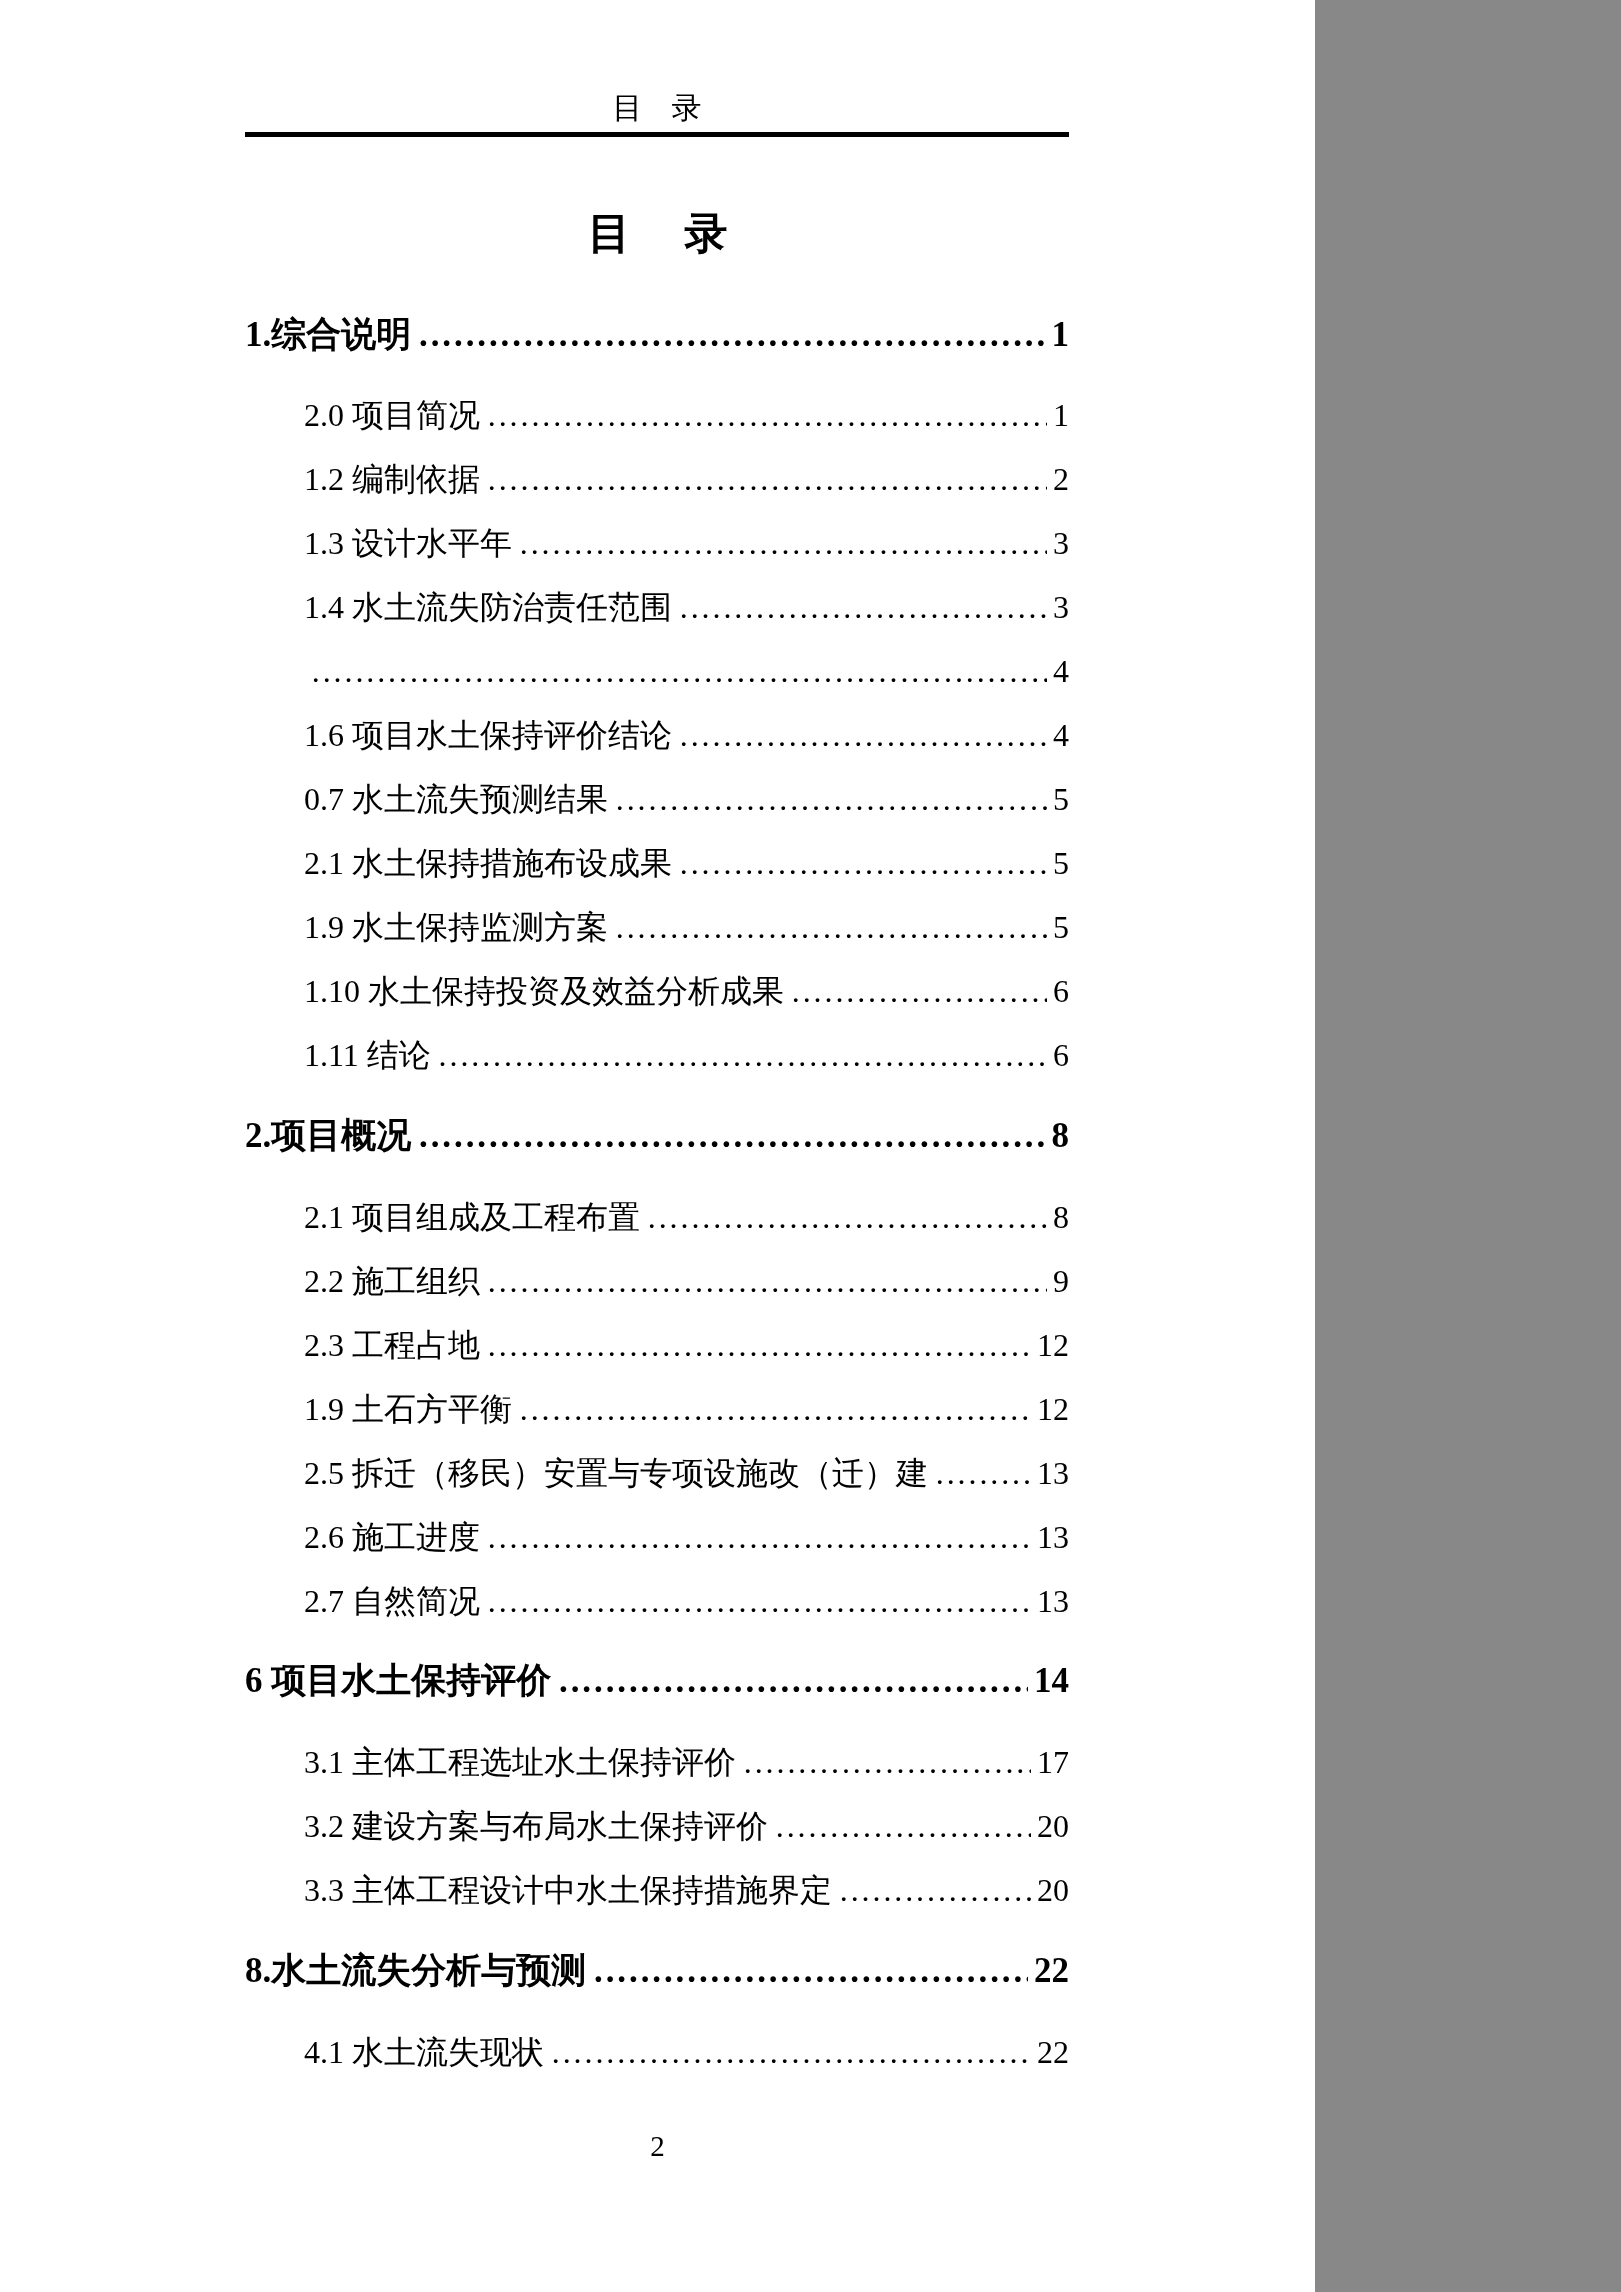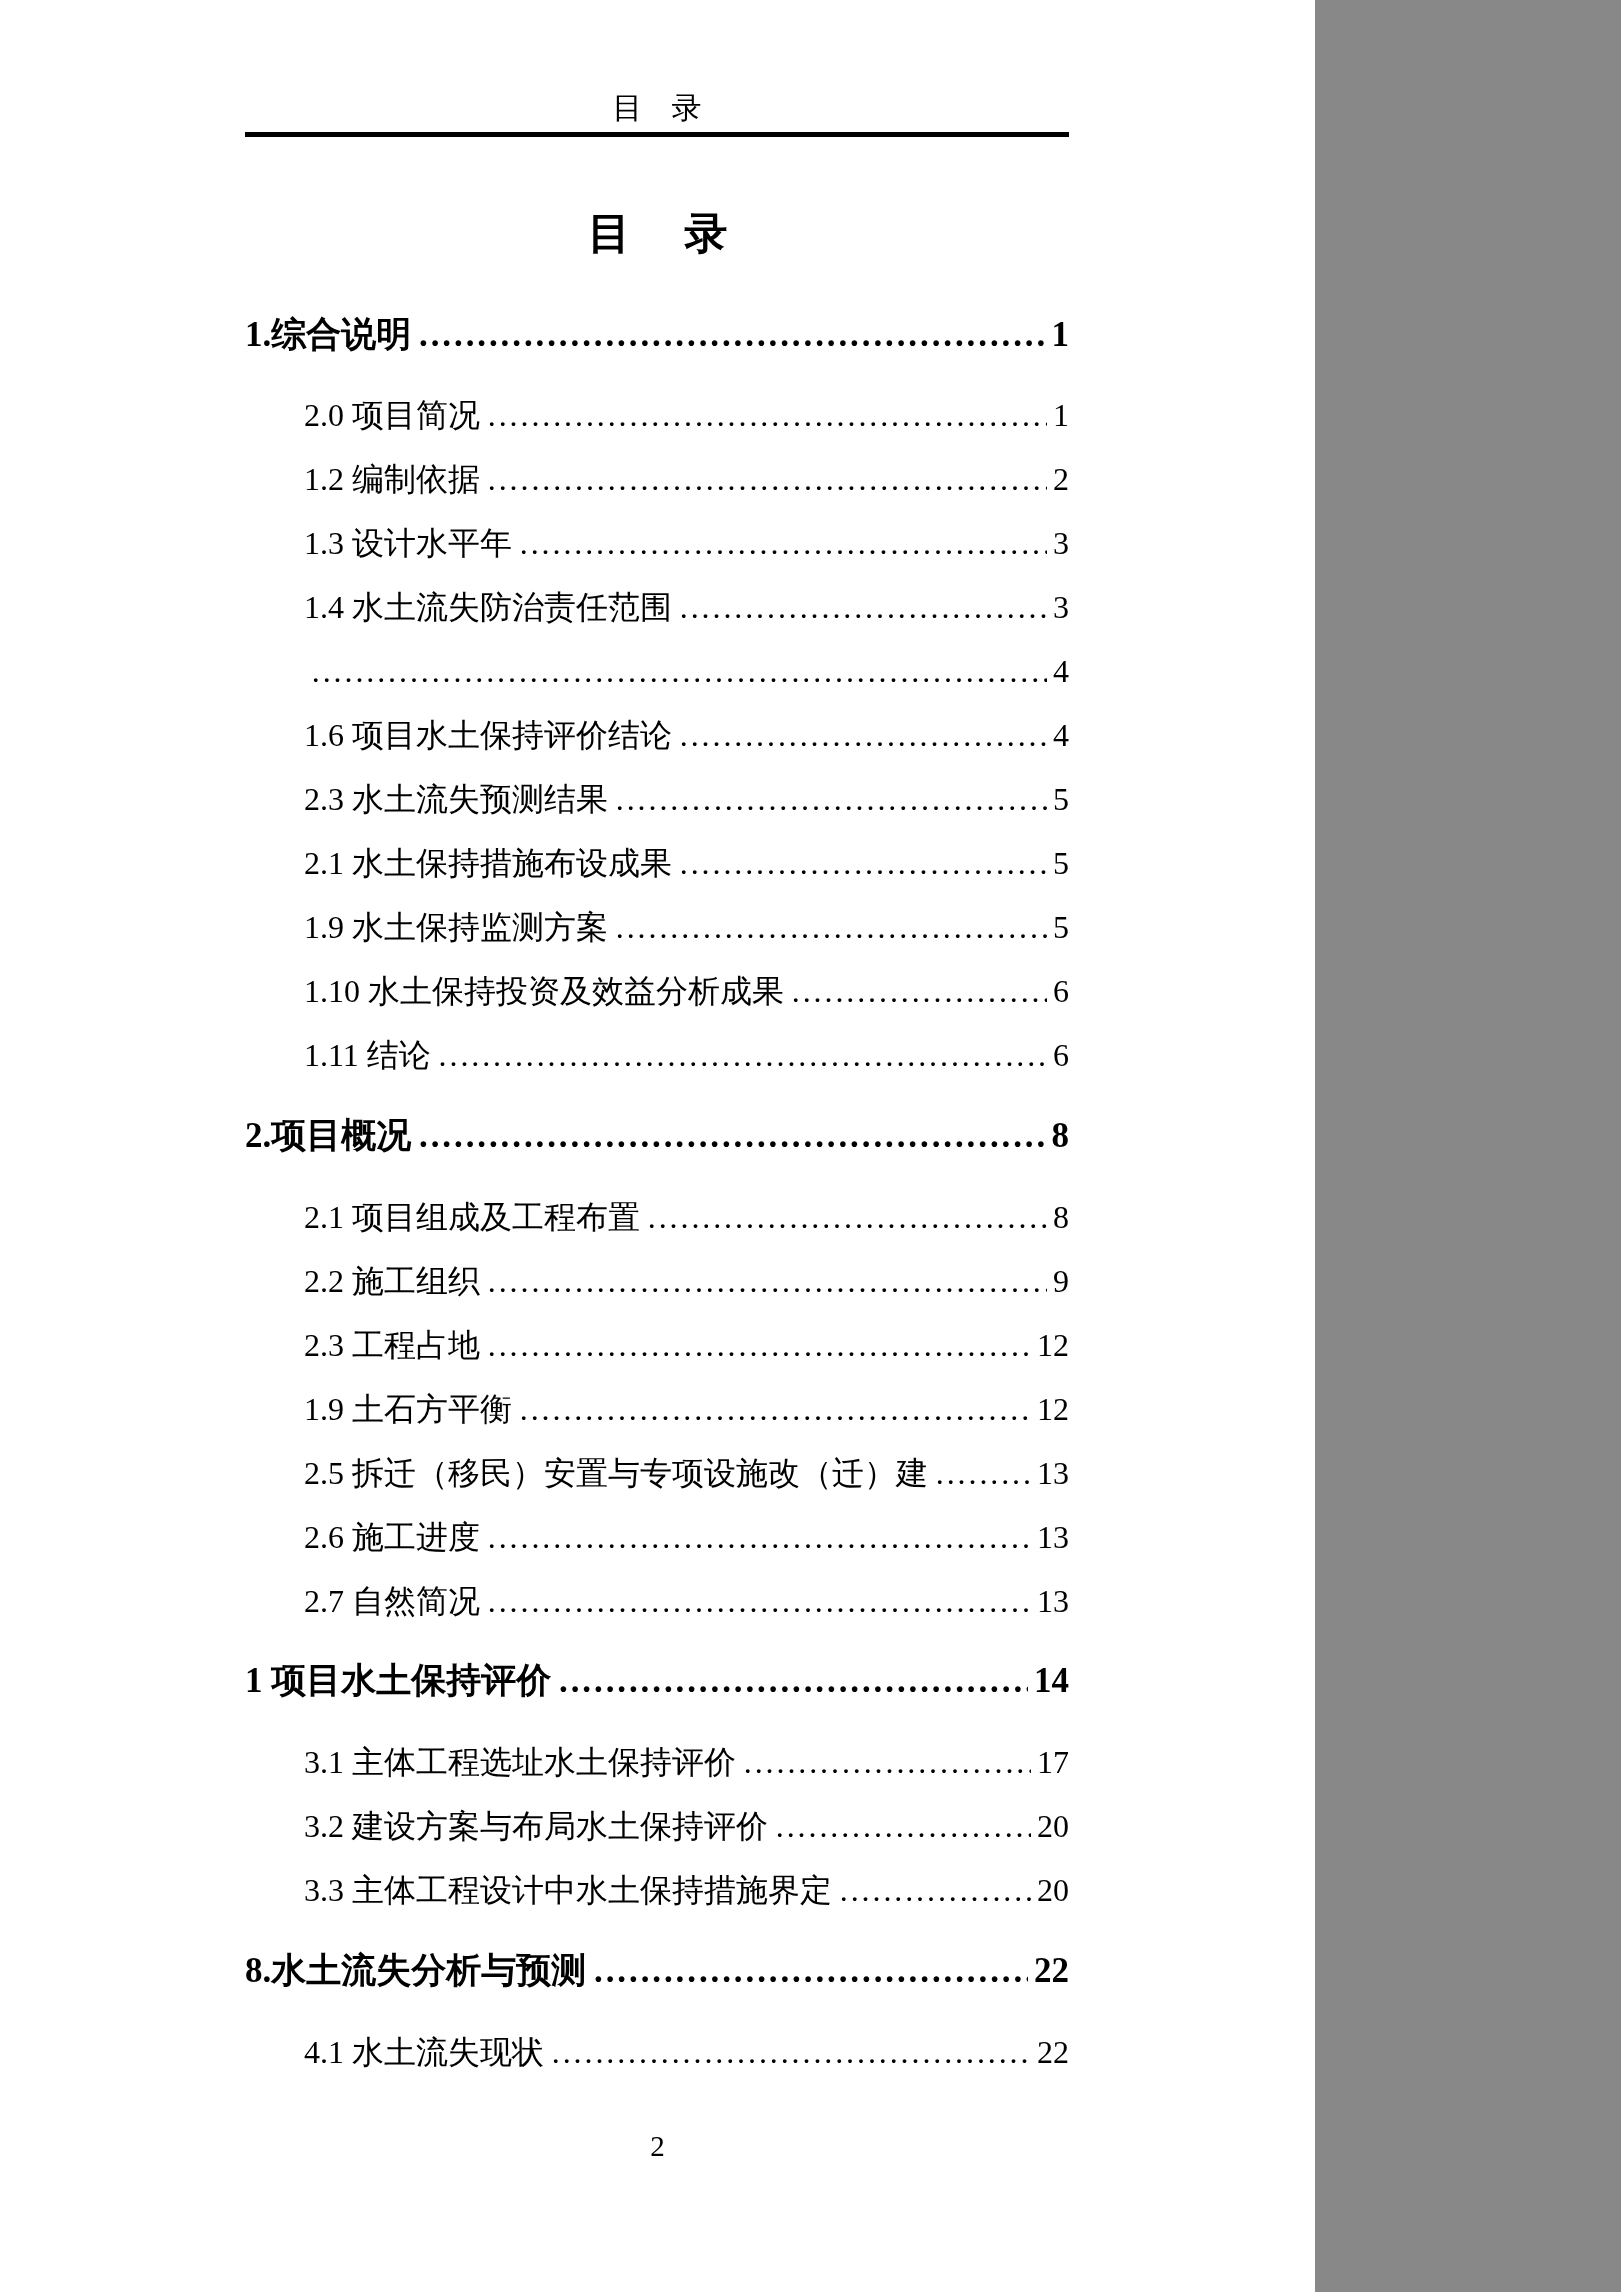--- a/index.html
+++ b/index.html
@@ -129,21 +129,21 @@
       <div class="toc-row lvl2">
         <span class="toc-leader">........................................................................................................................................................................................................</span>
         <span class="toc-page">4</span>
       </div>
       <div class="toc-row lvl2">
         <span class="toc-label">1.6 项目水土保持评价结论</span>
         <span class="toc-leader">........................................................................................................................................................................................................</span>
         <span class="toc-page">4</span>
       </div>
       <div class="toc-row lvl2">
-        <span class="toc-label">2.3 水土流失预测结果</span>
+        <span class="toc-label">0.7 水土流失预测结果</span>
         <span class="toc-leader">........................................................................................................................................................................................................</span>
         <span class="toc-page">5</span>
       </div>
       <div class="toc-row lvl2">
         <span class="toc-label">2.1 水土保持措施布设成果</span>
         <span class="toc-leader">........................................................................................................................................................................................................</span>
         <span class="toc-page">5</span>
       </div>
       <div class="toc-row lvl2">
         <span class="toc-label">1.9 水土保持监测方案</span>
@@ -194,21 +194,21 @@
         <span class="toc-label">2.6 施工进度</span>
         <span class="toc-leader">........................................................................................................................................................................................................</span>
         <span class="toc-page">13</span>
       </div>
       <div class="toc-row lvl2">
         <span class="toc-label">2.7 自然简况</span>
         <span class="toc-leader">........................................................................................................................................................................................................</span>
         <span class="toc-page">13</span>
       </div>
       <div class="toc-row lvl1">
-        <span class="toc-label">1 项目水土保持评价</span>
+        <span class="toc-label">6 项目水土保持评价</span>
         <span class="toc-leader">........................................................................................................................................................................................................</span>
         <span class="toc-page">14</span>
       </div>
       <div class="toc-row lvl2">
         <span class="toc-label">3.1 主体工程选址水土保持评价</span>
         <span class="toc-leader">........................................................................................................................................................................................................</span>
         <span class="toc-page">17</span>
       </div>
       <div class="toc-row lvl2">
         <span class="toc-label">3.2 建设方案与布局水土保持评价</span>

